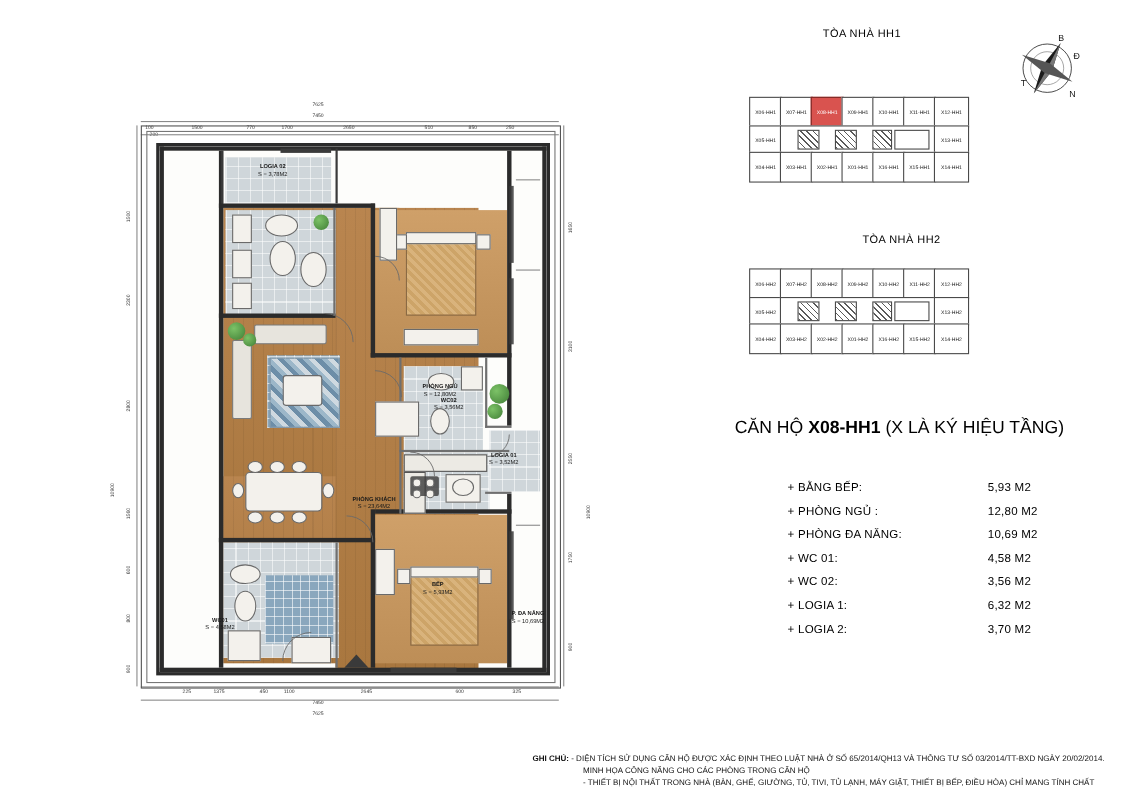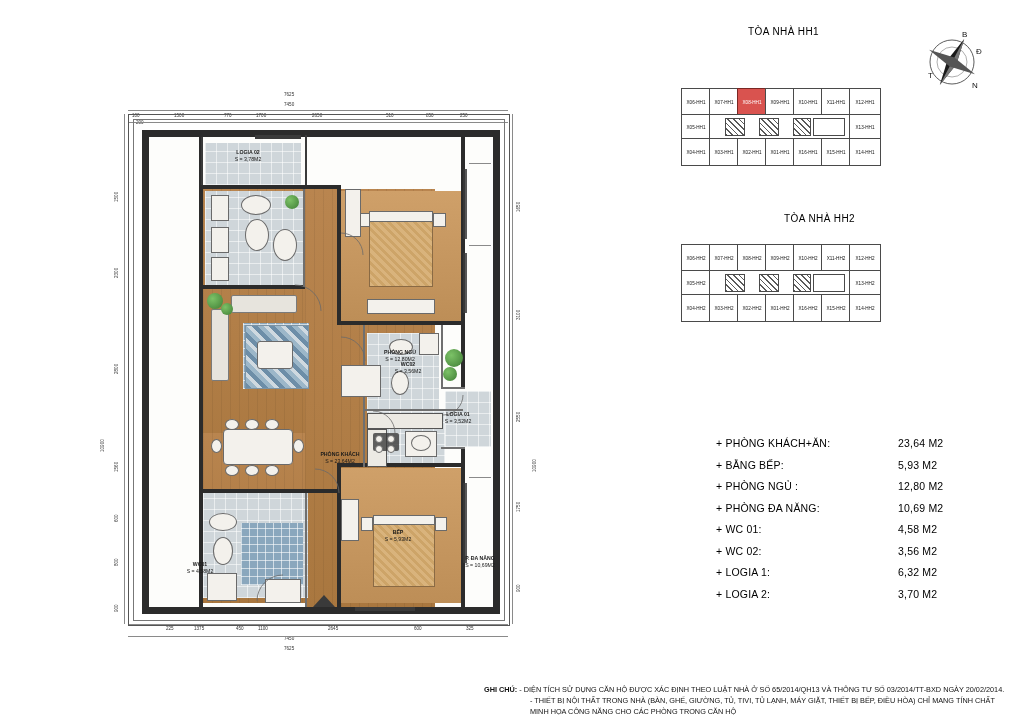--- a/index.html
+++ b/index.html
@@ -409,27 +409,26 @@
       <polygon points="34,8 39,34 34,60 29,34" fill="#1a1a1a" transform="rotate(28 34 34)"></polygon>
       <polygon points="34,8 39,34 34,60" fill="#777" transform="rotate(28 34 34)"></polygon>
       <polygon points="8,34 34,29 60,34 34,39" fill="#555" transform="rotate(28 34 34)"></polygon>
       <text x="44" y="9" font-size="8" font-family="Liberation Sans, sans-serif" fill="#111">B</text>
       <text x="58" y="26" font-size="8" font-family="Liberation Sans, sans-serif" fill="#111">Đ</text>
       <text x="54" y="60" font-size="8" font-family="Liberation Sans, sans-serif" fill="#111">N</text>
       <text x="10" y="50" font-size="8" font-family="Liberation Sans, sans-serif" fill="#111">T</text>
     </svg>
   </div>
 
+  <div class="apt-title">
+    <span class="reg">CĂN HỘ </span><span>X08-HH1</span><span class="reg"> (X LÀ KÝ HIỆU TẦNG)</span>
+  </div>
 
 
   <div class="area-list">
-    <div class="area-row">
-      <span class="lbl">+ PHÒNG KHÁCH+ĂN:</span>
-      <span class="val">23,64 M2</span>
-    </div>
     <div class="area-row">
       <span class="lbl">+ BẰNG BẾP:</span>
       <span class="val">5,93 M2</span>
     </div>
     <div class="area-row">
       <span class="lbl">+ PHÒNG NGỦ :</span>
       <span class="val">12,80 M2</span>
     </div>
     <div class="area-row">
       <span class="lbl">+ PHÒNG ĐA NĂNG:</span>
@@ -449,17 +448,17 @@
     </div>
     <div class="area-row">
       <span class="lbl">+ LOGIA 2:</span>
       <span class="val">3,70 M2</span>
     </div>
   </div>
 
   <div class="note">
     <span class="ind0"><b>GHI CHÚ:</b>
       <span>- DIỆN TÍCH SỬ DỤNG CĂN HỘ ĐƯỢC XÁC ĐỊNH THEO LUẬT NHÀ Ở SỐ 65/2014/QH13 VÀ THÔNG TƯ SỐ 03/2014/TT-BXD NGÀY 20/02/2014.</span></span>
+    <span class="ind">MINH HỌA CÔNG NĂNG CHO CÁC PHÒNG TRONG CĂN HỘ</span>
     <span class="ind">- THIẾT BỊ NỘI THẤT TRONG NHÀ (BÀN, GHẾ, GIƯỜNG, TỦ, TIVI, TỦ LẠNH, MÁY GIẶT, THIẾT BỊ BẾP, ĐIỀU HÒA)  CHỈ MANG TÍNH CHẤT</span>
-    <span class="ind">MINH HỌA CÔNG NĂNG CHO CÁC PHÒNG TRONG CĂN HỘ</span>
   </div>
 
 </div>
 
 </body></html>

